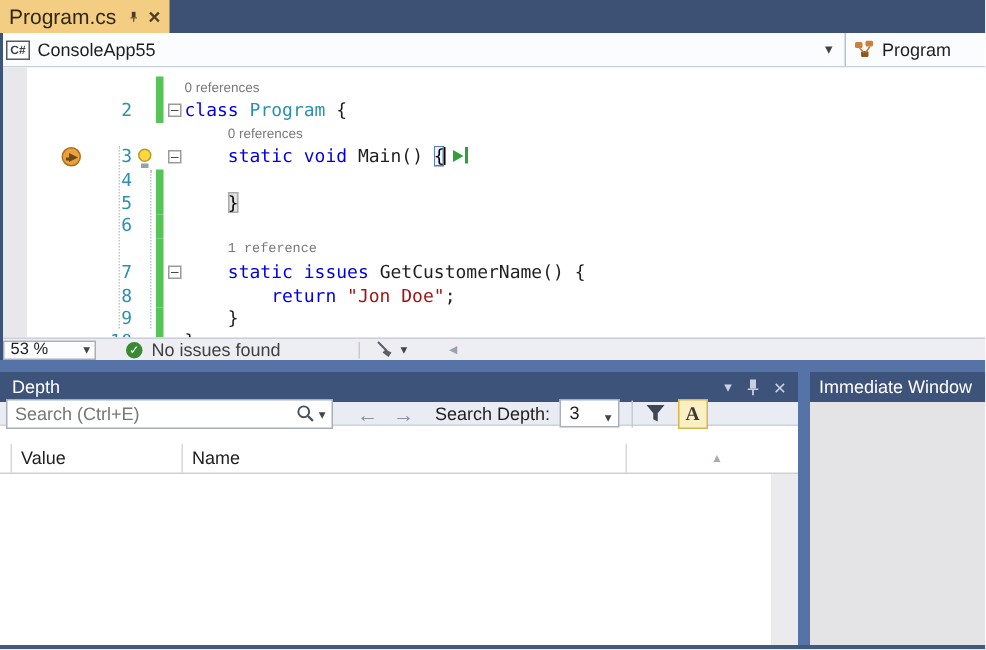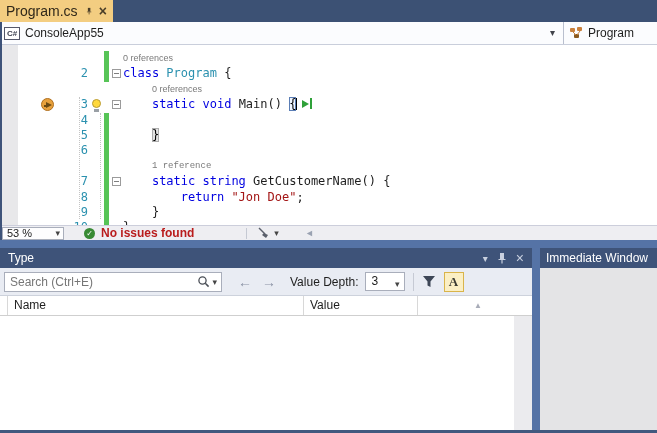--- a/index.html
+++ b/index.html
@@ -64,21 +64,21 @@
   .marker .stem { position:absolute; left:2px; top:5.5px; width:3px; height:2px; background:#6B4A14; }
 
   
   .edbar { position:absolute; left:0; top:225px; width:657px; height:15px; background:#EEEEF2;
            border-top:1px solid #CCCEDB; display:flex; align-items:center; }
   .zoombox { position:relative; margin-left:2px; width:62px; height:13px; background:#FDFDFE;
              border:1px solid #A9AEBB; font-size:11px; padding-left:4px; line-height:11px; color:#222; }
   .zoombox .dd { position:absolute; right:3px; top:0px; font-size:9px; color:#444; }
   .checkcircle { width:11px; height:11px; border-radius:50%; background:#388A34; color:#FFF; font-size:8px;
                  line-height:11px; text-align:center; margin-left:20px; margin-right:6px; }
-  .health { color:#b91c1c;font-weight:bold; }
+  .health { color:#404040; }
   .edbar .sep { width:1px; height:11px; background:#C5C9D3; margin:0 10px 0 52px; }
   .broom { color:#5A5F6B; margin-right:4px; }
   .edbar .dd2 { font-size:9px; color:#444; margin-right:26px; }
   .hscroll-left { color:#9AA2B2; font-size:9px; }
 
   
   .hsplit { position:absolute; left:0; top:240px; width:657px; height:8px; background:#5573A6; }
   .vsplit { position:absolute; left:532px; top:248px; width:8px; height:182px; background:#5573A6; }
   .bottom-edge { position:absolute; left:0; top:430px; width:657px; height:3px; background:#41597F; }
 
@@ -86,21 +86,21 @@
   .toolwin-title { position:absolute; height:20px; background:#3E5379; color:#FFFFFF;
                    display:flex; align-items:center; padding:0 8px; }
   .twt-label { flex:1; font-size:12px; }
   .twt-icons { display:flex; align-items:center; gap:9px; color:#C9D1E0; }
   .twt-icons .chev { font-size:10px; }
   .twt-icons .pin { width:10px; height:12px; }
   .twt-icons .x { font-size:14px; line-height:12px; }
 
   .autos { position:absolute; left:0; top:248px; width:532px; height:182px; background:#FFFFFF; }
   .autos-title { left:0; top:0; width:532px; position:absolute; }
-  .autos-toolbar { position:absolute; left:0; top:20px; width:532px; height:28px; background:#E9ECF3;
+  .autos-toolbar { position:absolute; left:0; top:20px; width:532px; height:16px; background:#E9ECF3;
                    border-bottom:1px solid #CDD2DC; display:flex; align-items:center; }
   .searchbox { position:relative; margin-left:4px; width:218px; height:20px; background:#FFF; border:1px solid #A9AEBB;
                display:flex; align-items:center; }
   .searchbox input { flex:1; border:none; outline:none; font-family:"Liberation Sans",sans-serif;
                      font-size:12px; padding-left:5px; color:#333; background:transparent; }
   .searchbox input::placeholder { color:#767676; opacity:1; }
   .mag { color:#4A4F57; margin-right:2px; }
   .searchbox .dd { font-size:9px; color:#444; margin-right:4px; }
   .navarrow { font-size:14px; color:#8B93A5; }
   .arrow-left { margin-left:16px; }
@@ -172,21 +172,21 @@
     <div class="guide" style="left:100px; top:68px; height:106px;"></div>
     <div id="code-rows">
         <div class="crow" style="top: 6px;"><div class="greenbar"></div><span class="lenstext" style="left: 85px;">0 references</span></div>
         <div class="crow" style="top: 21.4px;"><div class="greenbar"></div><div class="lnum">2</div><div class="foldbox">–</div><span class="codetext"><span class="tk-k">class</span><span class="tk-p"> </span><span class="tk-y">Program</span><span class="tk-p"> {</span></span></div>
         <div class="crow" style="top: 36.8px;"><span class="lenstext" style="left: 113.88px;">0 references</span></div>
         <div class="crow" style="top: 52.2px;"><div class="marker"><span class="stem"></span><span class="arr"></span></div><div class="lnum">3</div><div class="bulb"><span class="globe"></span><span class="base"></span></div><div class="foldbox">–</div><span class="codetext"><span class="tk-p">    </span><span class="tk-k">static</span><span class="tk-p"> </span><span class="tk-k">void</span><span class="tk-p"> Main() </span><span class="tk-ba">{</span><span class="caret"></span><span class="runglyph"><i class="rt"></i><i class="rb"></i></span></span></div>
         <div class="crow" style="top: 67.6px;"><div class="greenbar"></div><div class="lnum">4</div></div>
         <div class="crow" style="top: 83px;"><div class="greenbar"></div><div class="lnum">5</div><span class="codetext"><span class="tk-p">    </span><span class="tk-bm">}</span></span></div>
         <div class="crow" style="top: 98.4px;"><div class="greenbar"></div><div class="lnum">6</div><span class="codetext"></span></div>
         <div class="crow" style="top: 113.8px;"><div class="greenbar"></div><span class="lenstext" style="left: 113.88px; font-family: Liberation Mono, monospace;">1 reference</span></div>
-        <div class="crow" style="top: 129.2px;"><div class="greenbar"></div><div class="lnum">7</div><div class="foldbox">–</div><span class="codetext"><span class="tk-p">    </span><span class="tk-k">static</span><span class="tk-p"> </span><span class="tk-k">string</span><span class="tk-p"> GetCustomerName() {</span></span></div>
+        <div class="crow" style="top: 129.2px;"><div class="greenbar"></div><div class="lnum">7</div><div class="foldbox">–</div><span class="codetext"><span class="tk-p">    </span><span class="tk-k">static</span><span class="tk-p"> </span><span class="tk-k">issues</span><span class="tk-p"> GetCustomerName() {</span></span></div>
         <div class="crow" style="top: 144.6px;"><div class="greenbar"></div><div class="lnum">8</div><span class="codetext"><span class="tk-p">        </span><span class="tk-k">return</span><span class="tk-p"> </span><span class="tk-s">"Jon Doe"</span><span class="tk-p">;</span></span></div>
         <div class="crow" style="top: 160px;"><div class="greenbar"></div><div class="lnum">9</div><span class="codetext"><span class="tk-p">    }</span></span></div>
         <div class="crow" style="top: 175.4px;"><div class="greenbar"></div><div class="lnum">10</div><span class="codetext"><span class="tk-p">}</span></span></div>
       </div>
   </div>
   <div class="edge-line"></div>
 
   <div class="edbar">
     <div class="zoombox">
       <span>53 %</span>
@@ -200,21 +200,21 @@
       <path d="M7,6 L11,8 L9,11 L5,8 Z" fill="currentColor"></path>
     </svg>
     <span class="dd2">▾</span>
     <span class="hscroll-left">◄</span>
   </div>
 
   <div class="hsplit"></div>
 
   <div class="autos">
     <div class="toolwin-title autos-title">
-      <span class="twt-label">Type</span>
+      <span class="twt-label">Depth</span>
       <span class="twt-icons">
         <span class="chev">▾</span>
         <svg class="pin" viewBox="0 0 10 12">
           <rect x="3" y="1" width="4" height="6" fill="currentColor"></rect>
           <line x1="1.5" y1="7.5" x2="8.5" y2="7.5" stroke="currentColor" stroke-width="1"></line>
           <line x1="5" y1="8" x2="5" y2="11.5" stroke="currentColor" stroke-width="1.2"></line>
         </svg>
         <span class="x">×</span>
       </span>
     </div>
@@ -222,35 +222,35 @@
       <div class="searchbox">
         <input type="text" placeholder="Search (Ctrl+E)" style="">
         <svg class="mag" width="13" height="13" viewBox="0 0 13 13">
           <circle cx="5.5" cy="5.5" r="3.6" fill="none" stroke="currentColor" stroke-width="1.3"></circle>
           <line x1="8.3" y1="8.3" x2="11.6" y2="11.6" stroke="currentColor" stroke-width="1.5"></line>
         </svg>
         <span class="dd">▾</span>
       </div>
       <span class="navarrow arrow-left">←</span>
       <span class="navarrow arrow-right">→</span>
-      <span class="depth-label">Value Depth:</span>
+      <span class="depth-label">Search Depth:</span>
       <div class="depthbox">
         <span>3</span>
         <span class="dd">▾</span>
       </div>
       <span class="tsep"></span>
       <svg class="funnel" width="14" height="13" viewBox="0 0 14 13">
         <path d="M1,1 H13 L8.5,6.5 V12 L5.5,10.5 V6.5 Z" fill="currentColor"></path>
       </svg>
       <span class="abtn">A</span>
     </div>
     <div class="grid-header">
       <span class="gh-cell gh-exp"></span>
+      <span class="gh-cell gh-value">Value</span>
       <span class="gh-cell gh-name">Name</span>
-      <span class="gh-cell gh-value">Value</span>
       <span class="gh-cell gh-scroll">▲</span>
     </div>
     <div class="grid-body"></div>
     <div class="vscroll-track"></div>
   </div>
 
   <div class="vsplit"></div>
 
   <div class="immediate"></div>
   <div class="toolwin-title imm-title">

